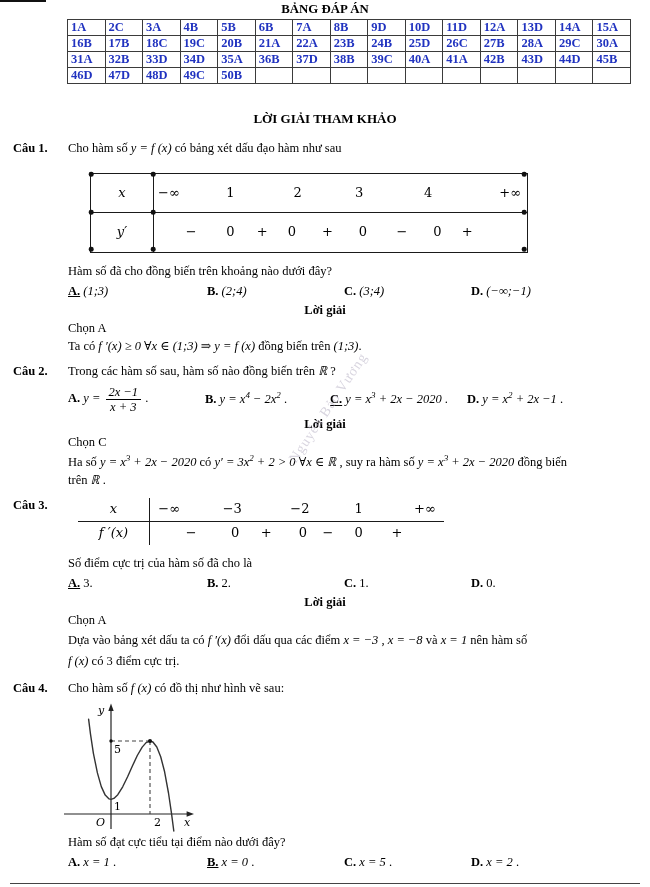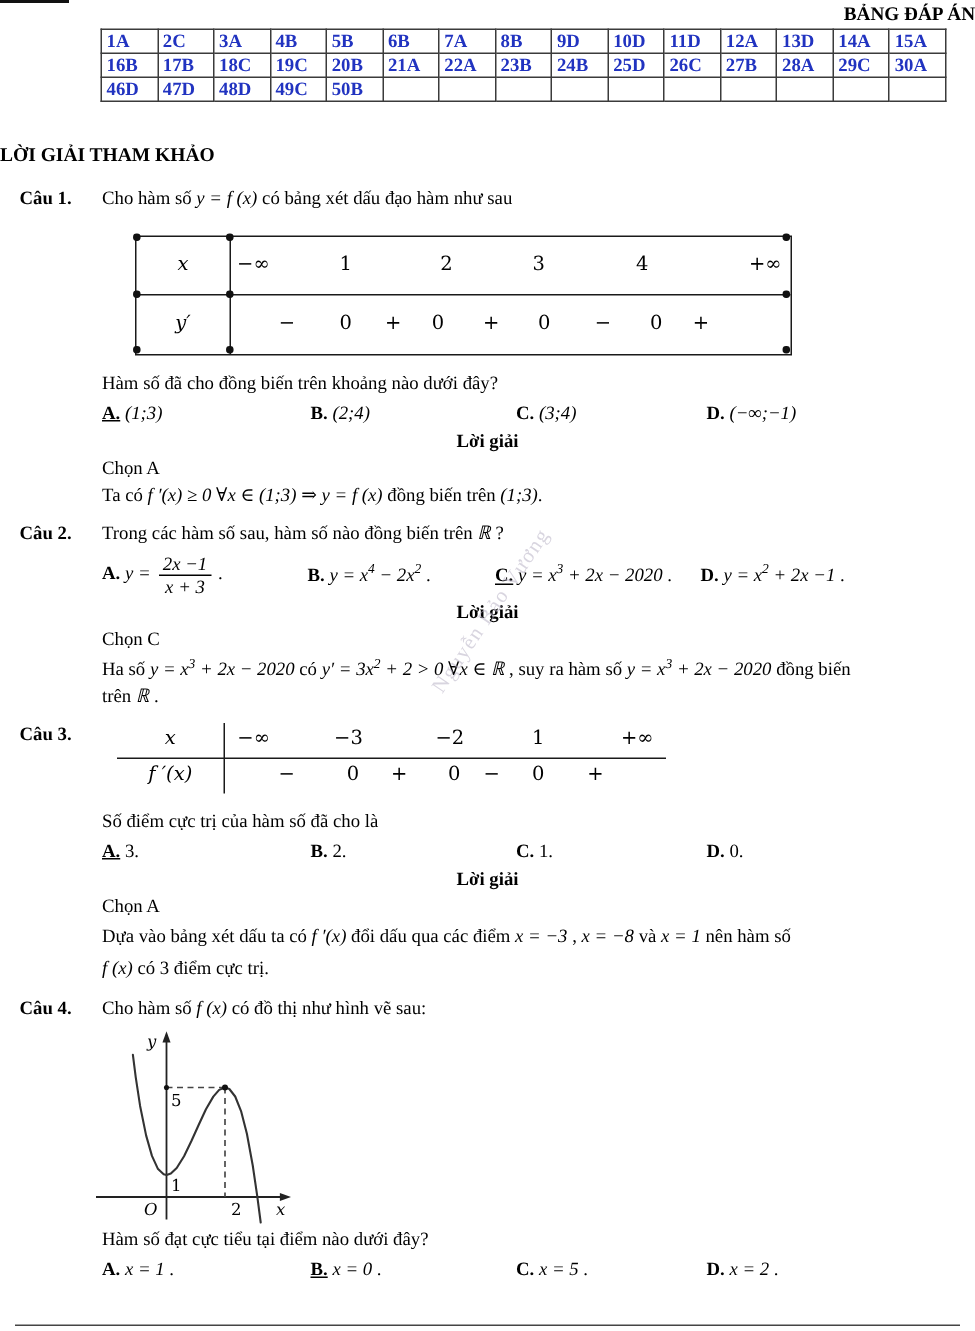--- a/index.html
+++ b/index.html
@@ -3,25 +3,25 @@
 <meta charset="utf-8">
 <style>
   html,body{margin:0;padding:0;background:#fff;}
   .page{position:relative;width:650px;height:887px;background:#fff;overflow:hidden;
         font-family:"Liberation Serif","DejaVu Serif",serif;font-size:12.5px;color:#000;line-height:1.36;}
   .topline{position:absolute;top:0;left:0;width:46px;border-top:2.5px solid #111;}
   .bottomline{position:absolute;top:883px;left:10px;right:10px;border-top:1.3px solid #444;}
   .wm{position:absolute;left:238px;top:398px;width:180px;text-align:center;
       transform:rotate(-56deg);transform-origin:center;color:#b9b3c6;opacity:.55;
       font-size:14px;letter-spacing:1px;pointer-events:none;}
-  .ans-title{text-align:right;font-weight:bold;padding-top:1px;font-size:12.8px;}
+  .ans-title{text-align:center;font-weight:bold;padding-top:1px;font-size:12.8px;}
   table.ans{border-collapse:collapse;margin:1px 0 0 67px;table-layout:fixed;width:564px;}
   table.ans td{border:1px solid #3b3b3b;color:var(--ans-color,#2133c0);font-weight:bold;
       height:14px;line-height:14px;padding:0 0 1px 3px;font-size:12.5px;overflow:hidden;}
-  .sol-title{font-weight:bold;margin-top:26px;font-size:13px;}
+  .sol-title{text-align:center;font-weight:bold;margin-top:26px;font-size:13px;}
   .qline{position:relative;padding-left:68px;margin-top:12px;}
   .qlabel{position:absolute;left:13px;font-weight:bold;}
   .math{font-style:italic;}
   sup{font-size:9px;}
   
   .st1{position:relative;width:436px;height:78px;border:1.4px solid #1a1a1a;margin:16px 0 10px 90px;font-size:13px;}
   .st1 .vline{position:absolute;left:62px;top:0;bottom:0;border-left:1.4px solid #1a1a1a;}
   .st1 .hline{position:absolute;left:0;right:0;top:38px;border-top:1.4px solid #1a1a1a;}
   .sthead{position:absolute;display:flex;align-items:center;justify-content:center;width:62px;height:38px;font-style:italic;font-family:"DejaVu Serif",serif;}
   .st1 .hx{left:0;top:0;} .st1 .hy{left:0;top:39px;}
@@ -92,20 +92,37 @@
           <td>23B</td>
           <td>24B</td>
           <td>25D</td>
           <td>26C</td>
           <td>27B</td>
           <td>28A</td>
           <td>29C</td>
           <td>30A</td>
         </tr>
         <tr>
+          <td>31A</td>
+          <td>32B</td>
+          <td>33D</td>
+          <td>34D</td>
+          <td>35A</td>
+          <td>36B</td>
+          <td>37D</td>
+          <td>38B</td>
+          <td>39C</td>
+          <td>40A</td>
+          <td>41A</td>
+          <td>42B</td>
+          <td>43D</td>
+          <td>44D</td>
+          <td>45B</td>
+        </tr>
+        <tr>
           <td>46D</td>
           <td>47D</td>
           <td>48D</td>
           <td>49C</td>
           <td>50B</td>
           <td></td>
           <td></td>
           <td></td>
           <td></td>
           <td></td>

